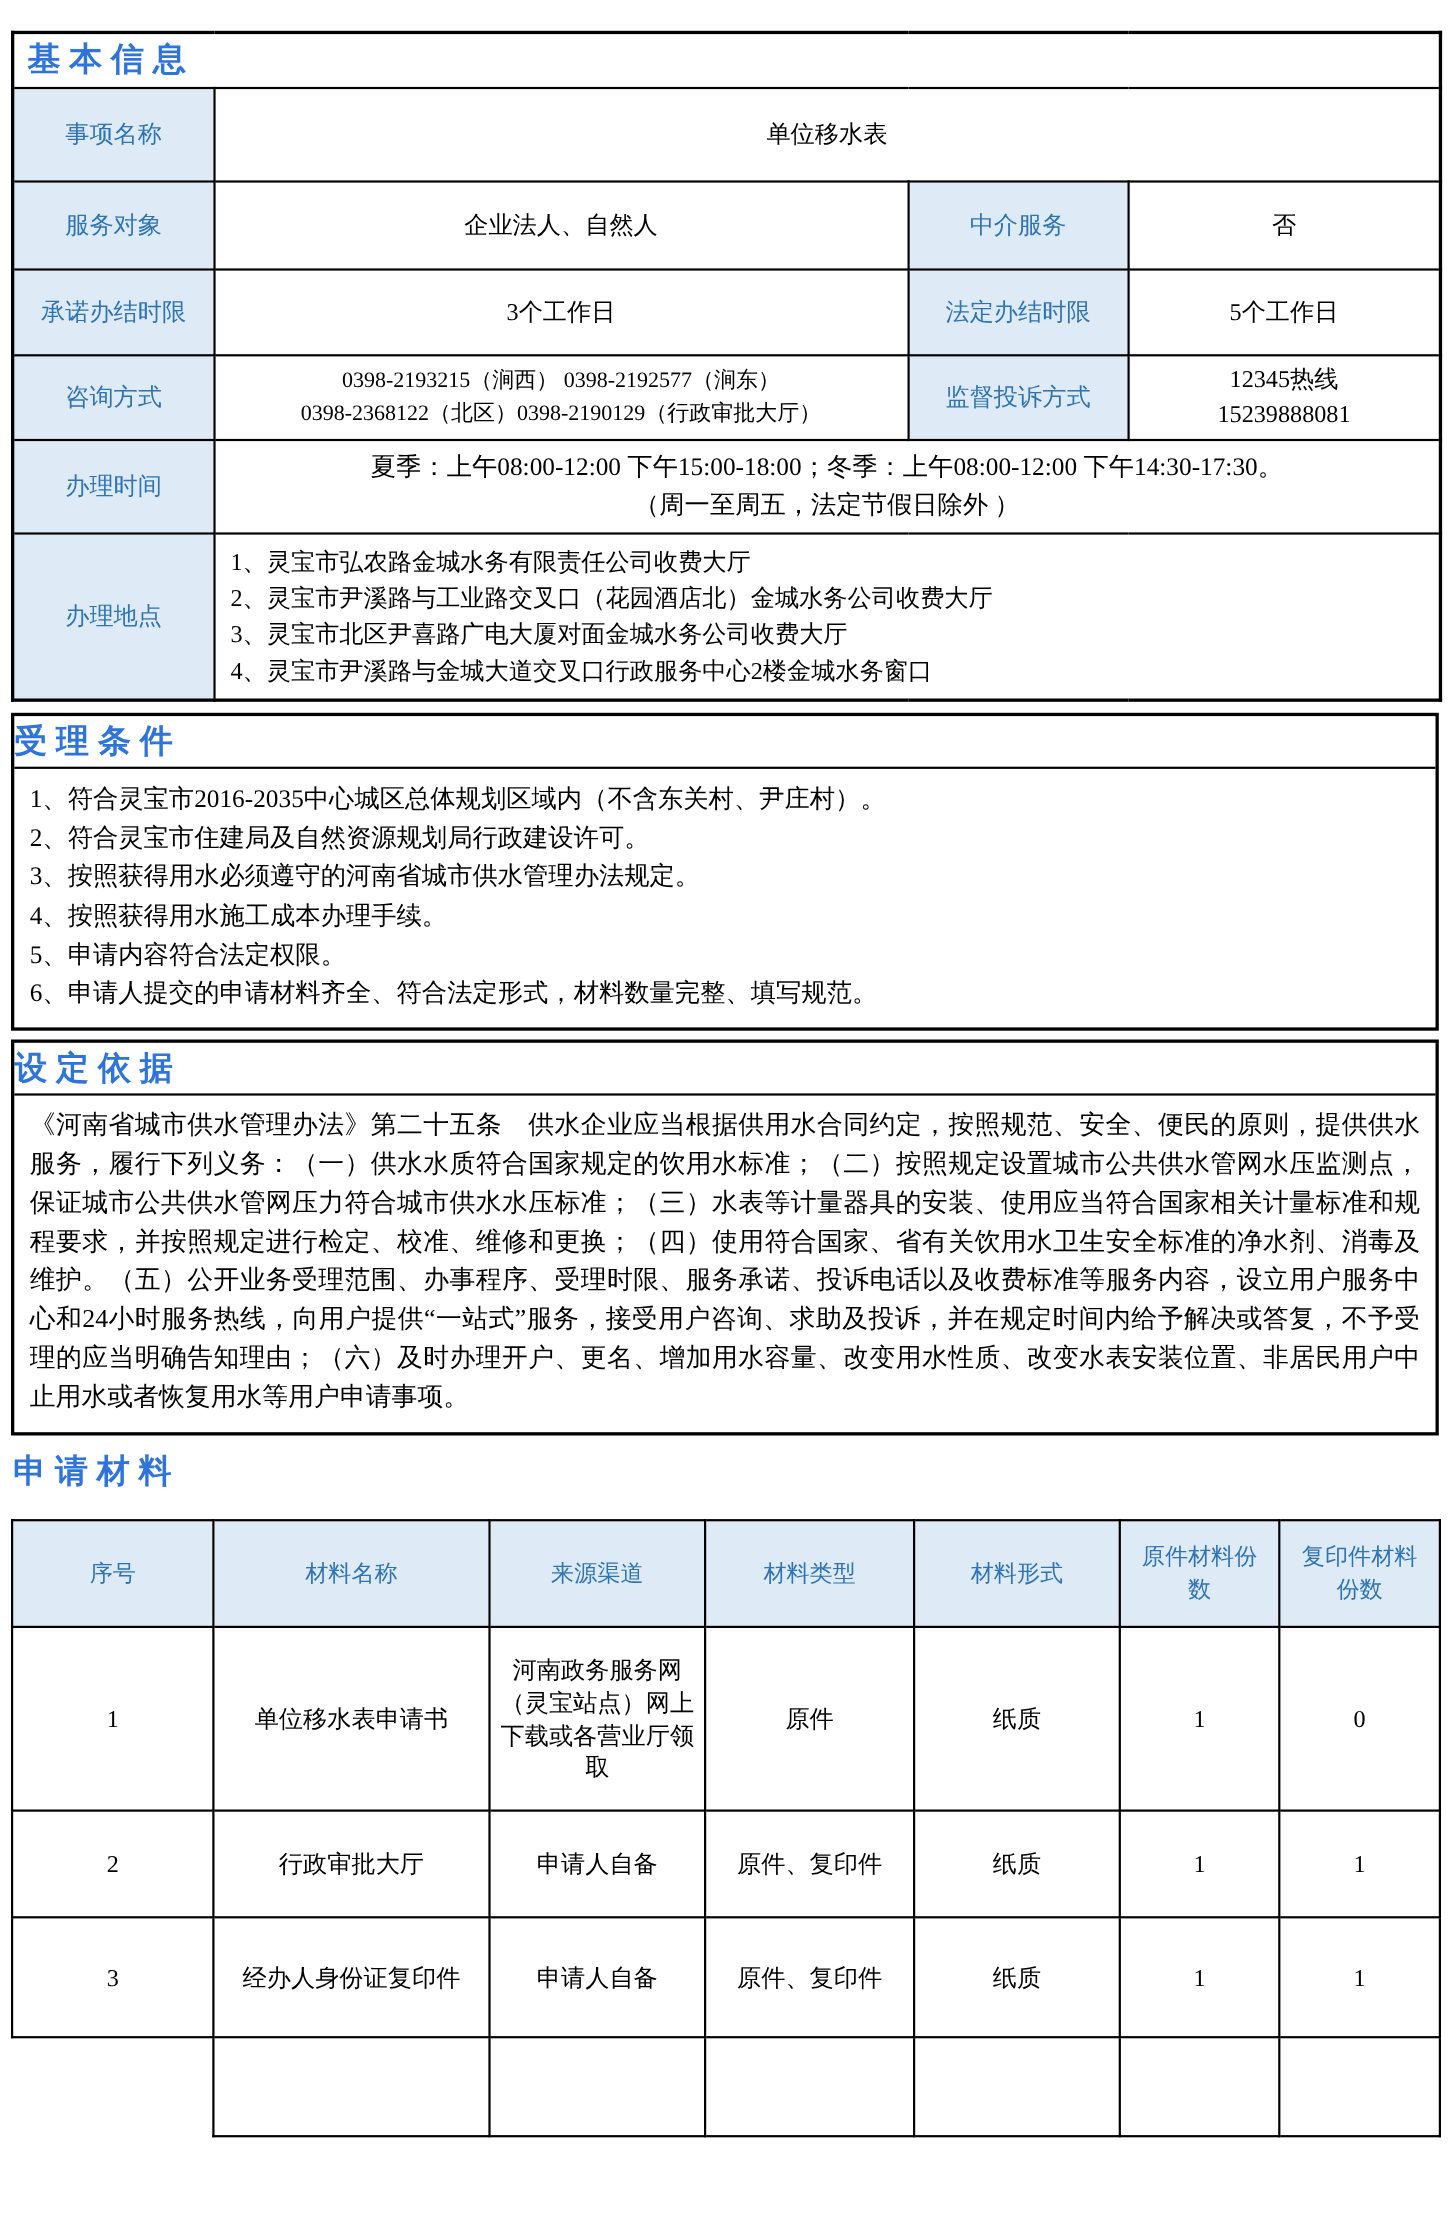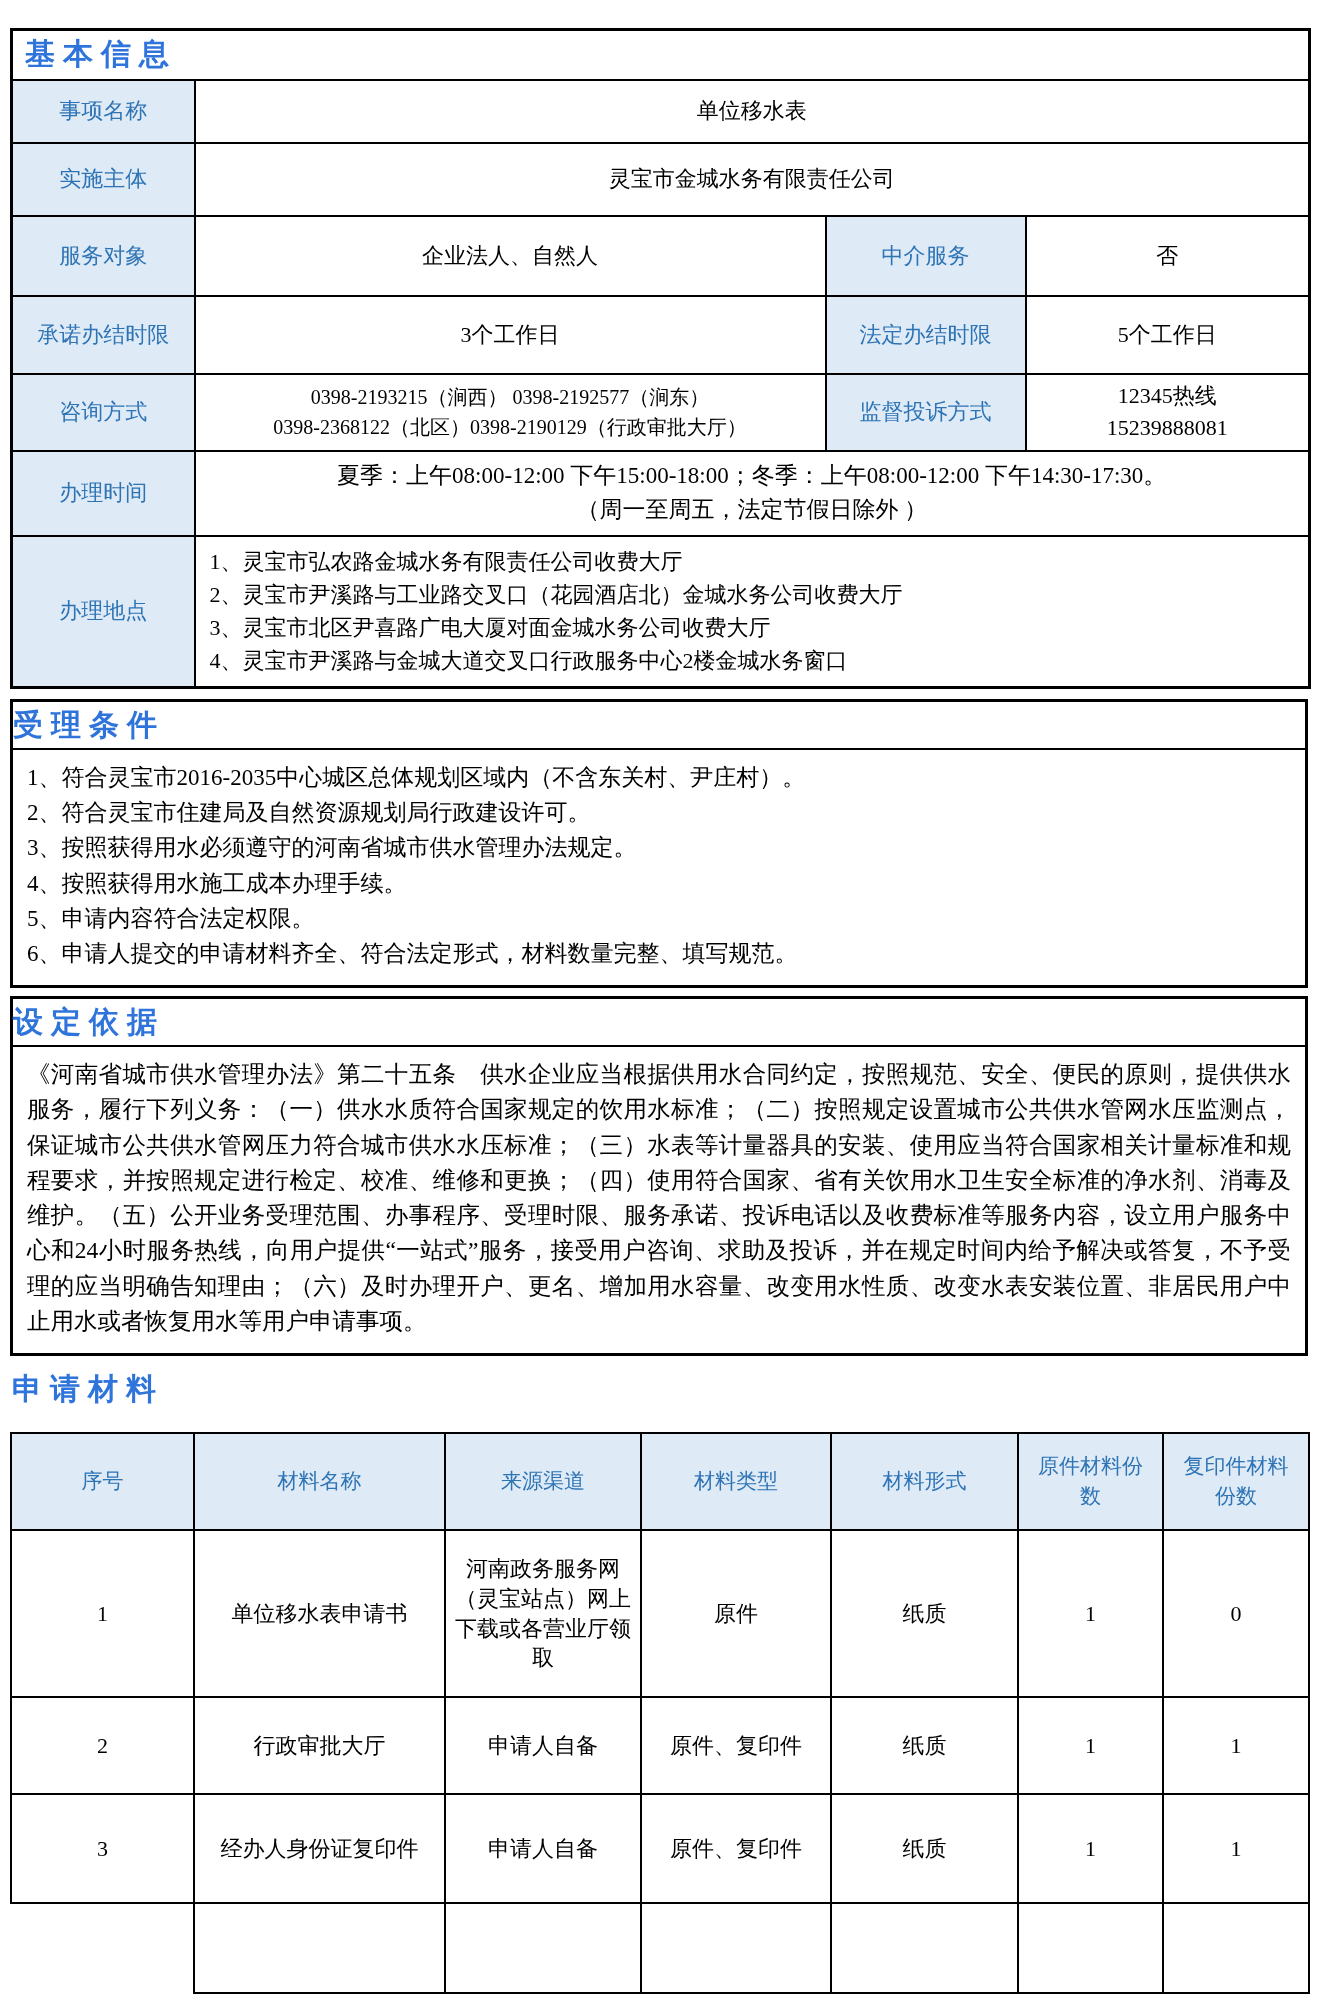--- a/index.html
+++ b/index.html
@@ -75,27 +75,23 @@
     <colgroup>
       <col style="width:183px">
         <col style="width:631px">
         <col style="width:200px">
         <col style="width:284px">
     </colgroup>
     <tbody>
         <tr style="height:50px">
       <td colspan="4" class="sect">基本信息</td>
     </tr>
-    <tr style="height:63px">
+    <tr style="height:85px">
       <td class="lbl">事项名称</td>
       <td colspan="3" class="val">单位移水表</td>
-    </tr>
-    <tr style="height:73px">
-      <td class="lbl">实施主体</td>
-      <td colspan="3" class="val">灵宝市金城水务有限责任公司</td>
     </tr>
     <tr style="height:80px">
       <td class="lbl">服务对象</td>
       <td class="val">企业法人、自然人</td>
       <td class="lbl">中介服务</td>
       <td class="val">否</td>
     </tr>
     <tr style="height:78px">
       <td class="lbl">承诺办结时限</td>
       <td class="val">3个工作日</td>

